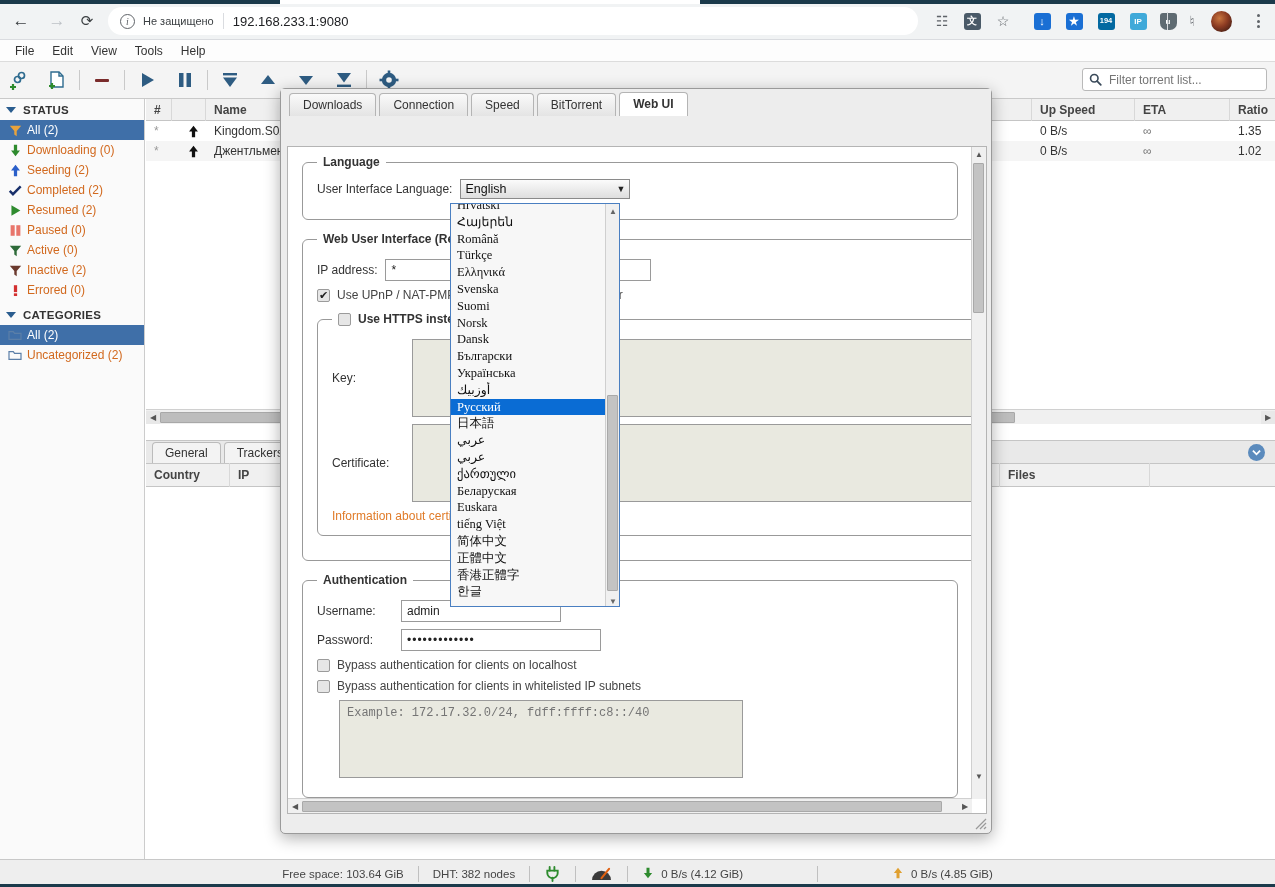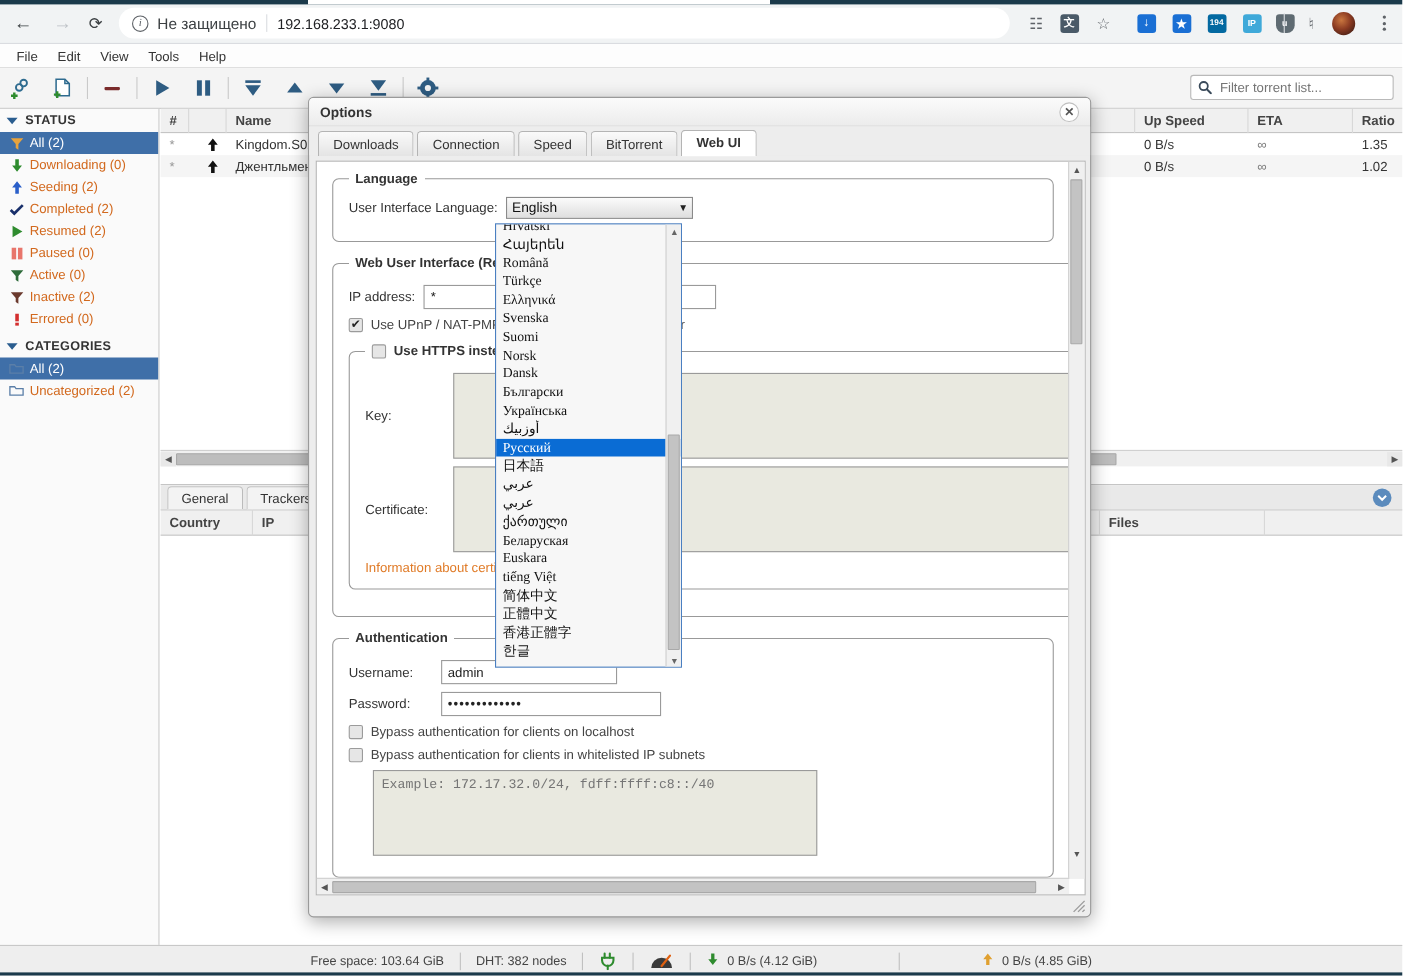--- a/index.html
+++ b/index.html
@@ -13,21 +13,21 @@
   
   #browser-top { position:absolute; left:0; top:0; width:1275px; height:40px; background:#f1f3f4; border-bottom:1px solid #dadce0; }
   #browser-edge-top { position:absolute; left:0; top:0; width:1275px; height:4px; background:#1b3a4b; }
   #browser-edge-notch { position:absolute; left:280px; top:0; width:420px; height:4px; background:#ffffff; }
   .nav-btn { position:absolute; top:8px; width:26px; height:26px; border-radius:50%; display:flex; align-items:center; justify-content:center; font-size:17px; color:#5f6368; cursor:pointer; }
   #nav-back { left:8px; color:#3c4043; }
   #nav-forward { left:44px; color:#bdc1c6; }
   #nav-reload { left:74px; font-size:15px; color:#3c4043; }
   #omnibox { position:absolute; left:108px; top:7px; width:810px; height:28px; background:#fff; border-radius:14px; display:flex; align-items:center; padding:0 12px; }
   #omnibox-info-icon { width:15px; height:15px; border:1.4px solid #5f6368; border-radius:50%; color:#5f6368; font-size:10px; display:flex; align-items:center; justify-content:center; font-family:"Liberation Serif", serif; font-style:italic; flex:none; }
-  #omnibox-warning { margin-left:8px; font-size:14px; color:#3c4043; white-space:nowrap; }
+  #omnibox-warning { margin-left:8px; font-size:11px; color:#3c4043; white-space:nowrap; }
   #omnibox-sep { margin:0 9px; width:1px; height:16px; background:#dadce0; }
   #omnibox-url { font-size:13px; color:#202124; white-space:nowrap; }
   .chrome-icon { position:absolute; top:9px; width:24px; height:24px; display:flex; align-items:center; justify-content:center; cursor:pointer; font-size:14px; color:#5f6368; }
   .ext-sq { width:17px; height:17px; border-radius:3px; display:flex; align-items:center; justify-content:center; color:#fff; font-size:11px; font-weight:bold; }
   #browser-tb-sep { position:absolute; left:1167px; top:12px; width:1px; height:18px; background:#dadce0; }
   #avatar { position:absolute; left:1211px; top:11px; width:21px; height:21px; border-radius:50%; background:radial-gradient(circle at 40% 35%, #c9763f 0%, #8c3b22 45%, #2a1410 100%); }
   #chrome-menu { position:absolute; left:1248px; top:10px; width:20px; height:22px; cursor:pointer; color:#5f6368; display:flex; flex-direction:column; align-items:center; justify-content:center; gap:2.5px; }
   #chrome-menu i { width:3px; height:3px; border-radius:50%; background:#5f6368; display:block; }
 
   
@@ -457,24 +457,20 @@
             <path d="M6 15h4V8h3.5L8 1 2.5 8H6z" fill="#e0a030"></path>
           </svg>
       </span>
       <span>0 B/s (4.85 GiB)</span>
     </div>
   </div>
   <div id="statusbar-edge"></div>
 </div>
 
 <div id="dialog">
-  <div id="dlg-title">
-    <span>Options</span>
-    <span id="dlg-close">✕</span>
-  </div>
 
   <div id="dlg-tabs">
     <div class="dlgtab">Downloads</div>
     <div class="dlgtab">Connection</div>
     <div class="dlgtab">Speed</div>
     <div class="dlgtab">BitTorrent</div>
     <div class="dlgtab active">Web UI</div>
   </div>
 
   <div id="dlg-body">

